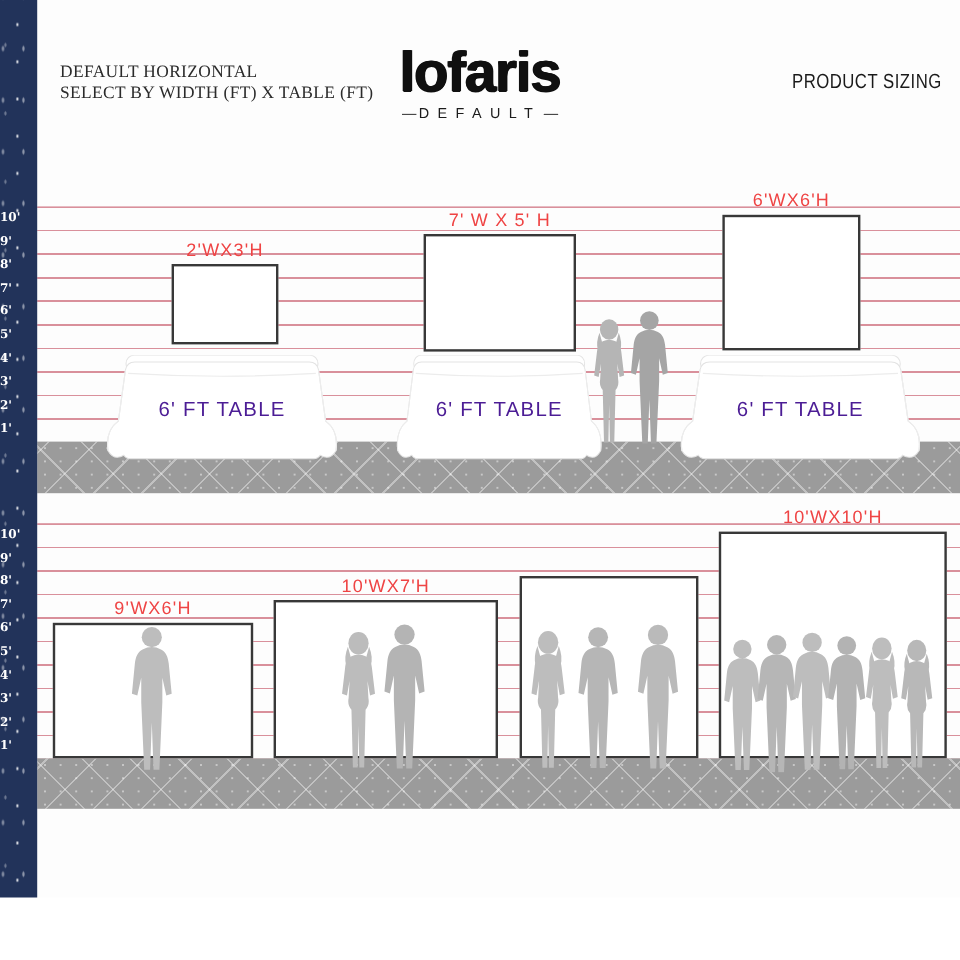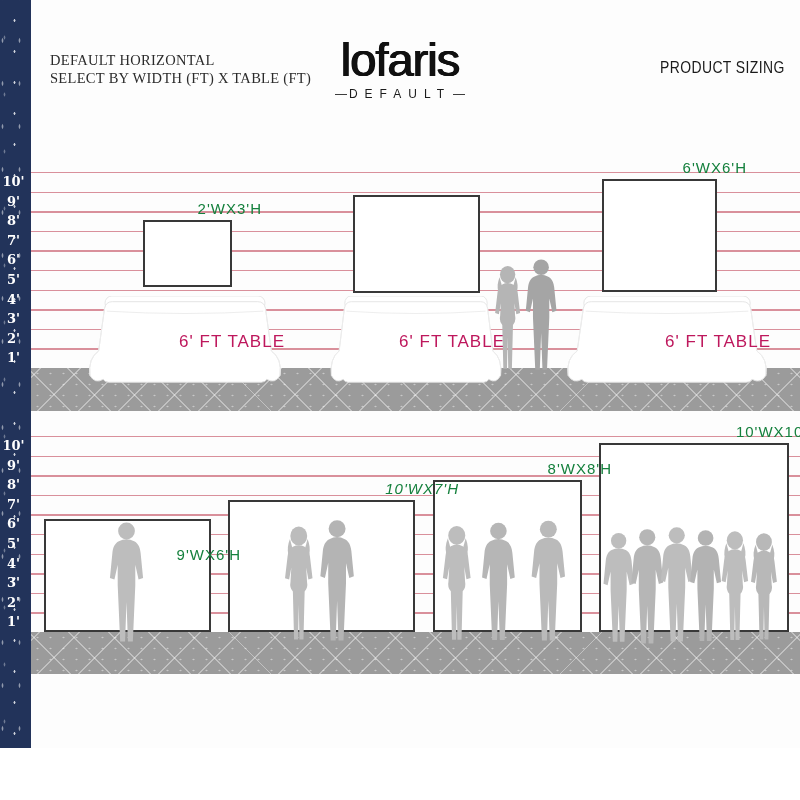--- a/index.html
+++ b/index.html
@@ -10,22 +10,22 @@
   .strip{position:absolute;left:0;top:0;width:31px;height:800px;z-index:7;
     background-color:#22335a;
     background-image:
       radial-gradient(rgba(255,255,255,.8) .7px, transparent 1.3px),
       radial-gradient(rgba(255,255,255,.5) .6px, transparent 1.2px),
       radial-gradient(rgba(255,255,255,.35) .6px, transparent 1.2px);
     background-size:23px 31px,17px 43px,29px 57px;
     background-position:3px 5px,11px 19px,19px 9px;}
 
   .ruler{position:absolute;left:0;width:31px;z-index:8;display:flex;flex-direction:column;}
-  .ruler span{flex:0 0 19.6px;height:19.6px;line-height:19.6px;text-align:center;padding-right:4px;
-    color:#fff;font-family:"DejaVu Serif",serif;font-size:13px;font-weight:700;}
+  .ruler span{flex:0 0 19.6px;height:19.6px;line-height:19.6px;text-align:left;padding-right:4px;
+    color:#fff;font-family:"DejaVu Serif",serif;font-size:10px;font-weight:700;}
   .ruler-top{top:172px;}
   .ruler-bottom{top:436px;}
 
   
   .wall{position:absolute;left:31px;width:769px;height:196px;z-index:1;
     background:repeating-linear-gradient(to bottom,#d9909b 0 1.3px,transparent 1.3px 19.6px);}
   .wall-top{top:172px;}
   .wall-bottom{top:436px;}
 
   
@@ -36,37 +36,37 @@
       repeating-linear-gradient(-45deg, rgba(255,255,255,0) 0 27px, rgba(255,255,255,.38) 27px 28.4px),
       radial-gradient(rgba(255,255,255,.45) .7px, transparent 1.3px);
     background-size:auto,auto,13px 11px;}
   .band-top{top:368px;height:43px;}
   .band-bottom{top:632px;height:42px;}
 
   
   .hdr-left{position:absolute;left:50px;top:52px;z-index:5;font-family:"Liberation Serif",serif;
     font-size:14.5px;line-height:17.5px;letter-spacing:.3px;color:#2b2b2b;}
   .logo-wrap{position:absolute;left:290px;top:34px;width:220px;text-align:center;z-index:5;color:#101010;}
-  .logo{font-size:47px;line-height:52px;font-weight:400;letter-spacing:-1px;
+  .logo{font-size:47px;line-height:52px;font-weight:700;letter-spacing:-1px;
     text-shadow:.7px 0 currentColor,-.7px 0 currentColor,0 .4px currentColor;}
   .logo-sub{margin-top:1px;font-size:12px;color:#1c1c1c;display:flex;justify-content:center;align-items:center;}
   .logo-sub .txt{letter-spacing:7px;margin:0 2px;}
   .hdr-right{position:absolute;left:660px;top:58px;z-index:5;font-size:17px;color:#1a1a1a;
     letter-spacing:.5px;transform:scaleX(.82);transform-origin:left center;white-space:nowrap;}
 
   
   .backdrop{position:absolute;background:#fff;border:2px solid #383838;box-sizing:border-box;z-index:2;}
-  .size-label{position:absolute;z-index:5;text-align:right;font-size:15px;letter-spacing:1px;
-    color:#15803d;white-space:nowrap;}
+  .size-label{position:absolute;z-index:5;text-align:center;font-size:15px;letter-spacing:1px;
+    color:#ef4444;white-space:nowrap;}
 
   
   .table{position:absolute;top:296px;height:90px;z-index:3;}
   .table svg{position:absolute;left:0;top:0;width:100%;height:100%;}
-  .table .tbl-label{position:absolute;left:0;right:0;top:36px;text-align:right;
-    font-size:17px;letter-spacing:1px;color:#be185d;}
+  .table .tbl-label{position:absolute;left:0;right:0;top:36px;text-align:center;
+    font-size:17px;letter-spacing:1px;color:#4c1d95;}
 
   
   .people{position:absolute;z-index:4;}
   .people svg{display:block;width:100%;height:100%;}
 
   
   .watermark{position:absolute;left:31px;top:338px;width:769px;height:115px;line-height:115px;z-index:6;
     text-align:center;font-family:"DejaVu Serif",serif;font-style:italic;font-size:84px;
     color:rgba(208,208,208,.6);white-space:nowrap;pointer-events:none;}
 </style>
@@ -131,20 +131,21 @@
     <span>5'</span>
     <span>4'</span>
     <span>3'</span>
     <span>2'</span>
     <span>1'</span>
   </div>
 
   <div class="size-label" style="left:113px;top:200px;width:149px;">2'WX3'H</div>
   <div class="backdrop" style="left:143px;top:220px;width:89px;height:67px;"></div>
 
+  <div class="size-label" style="left:323px;top:175px;width:187px;">7' W X 5' H</div>
   <div class="backdrop" style="left:353px;top:195px;width:127px;height:98px;"></div>
 
   <div class="size-label" style="left:572px;top:159px;width:175px;">6'WX6'H</div>
   <div class="backdrop" style="left:602px;top:179px;width:115px;height:113px;"></div>
 
   <div class="table" style="left:85px;width:200px;">
     <svg viewBox="0 0 220 95" preserveAspectRatio="none">
       <rect x="22" y="0" width="176" height="15" rx="7.5" fill="#ffffff" stroke="#e4e4e4" stroke-width="1"></rect>
       <path d="M30,6 L190,6 Q197,6 198.5,13 L205,58 Q217,66 214.5,84 Q209,93 200,88 Q198,91 194,91 L26,91 Q22,91 20,88 Q11,93 5.5,84 Q3,66 15,58 L21.5,13 Q23,6 30,6 Z" fill="#ffffff" stroke="#e3e3e3" stroke-width="1"></path>
       <path d="M24,16 Q110,21 196,16" stroke="#ececec" fill="none"></path>
@@ -177,27 +178,26 @@
   </div>
 
   <div class="people" style="left:488px;top:258px;width:74px;height:114px;">
     <svg viewBox="0 0 78 120" preserveAspectRatio="xMidYMax meet">
       <use href="#sil-woman" transform="translate(0,7) scale(0.94)" fill="#b5b5b5"></use>
       <use href="#sil-man" transform="translate(34,0)" fill="#a5a5a5"></use>
     </svg>
   </div>
 
 
-  <div class="size-label" style="left:14px;top:499px;width:227px;margin-top:47px;">9'WX6'H</div>
+  <div class="size-label" style="left:14px;top:499px;width:227px;">9'WX6'H</div>
   <div class="backdrop" style="left:44px;top:519px;width:167px;height:113px;"></div>
 
-  <div class="size-label" style="left:212px;top:480px;width:247px;font-style:italic;">10'WX7'H</div>
+  <div class="size-label" style="left:198px;top:480px;width:247px;">10'WX7'H</div>
   <div class="backdrop" style="left:228px;top:500px;width:187px;height:132px;"></div>
 
-  <div class="size-label" style="left:403px;top:460px;width:209px;">8'WX8'H</div>
   <div class="backdrop" style="left:433px;top:480px;width:149px;height:152px;"></div>
 
   <div class="size-label" style="left:569px;top:423px;width:250px;">10'WX10'H</div>
   <div class="backdrop" style="left:599px;top:443px;width:190px;height:189px;"></div>
 
   <div class="people" style="left:104px;top:521px;width:45px;height:123px;">
     <svg viewBox="0 0 44 120" preserveAspectRatio="xMidYMax meet">
       <use href="#sil-man" fill="#bdbdbd"></use>
     </svg>
   </div>

